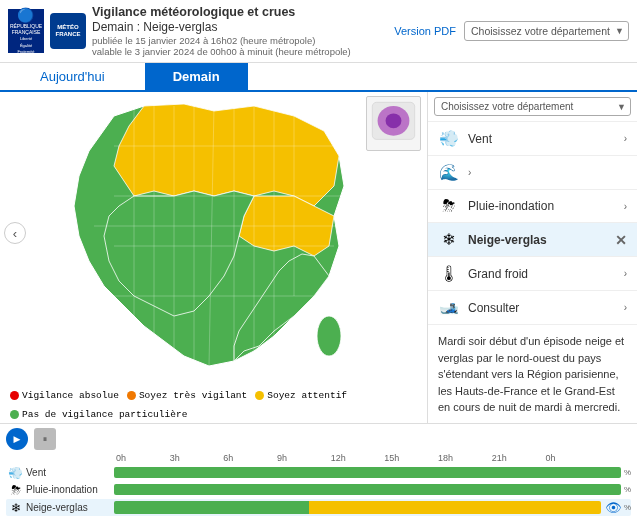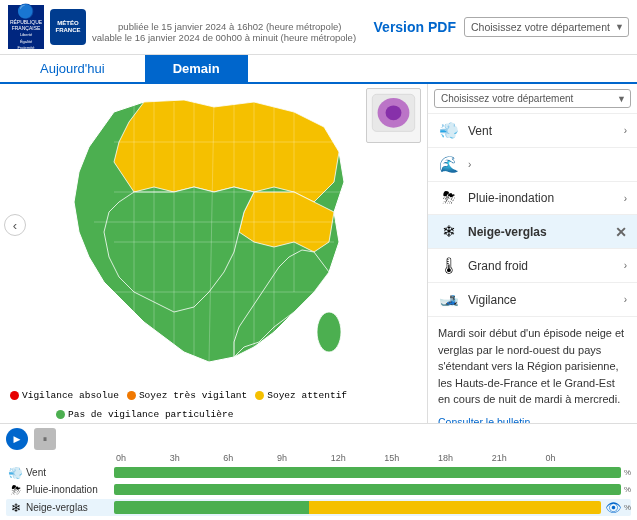--- a/index.html
+++ b/index.html
@@ -10,25 +10,27 @@
 
 <div style="width:637px;height:520px;overflow:hidden;display:flex;flex-direction:column;">
 
   <div style="display:flex;align-items:center;padding:5px 8px;border-bottom:1px solid #ddd;gap:6px;">
     <div style="width:36px;height:44px;background:#00267f;display:flex;flex-direction:column;align-items:center;justify-content:center;color:white;text-align:center;padding:2px;">
       <div style="font-size:14px;">🔵</div>
       <div style="font-size:5px;line-height:1.2;color:white;">RÉPUBLIQUE<br>FRANÇAISE<br><span style="font-size:4px;">Liberté<br>Égalité<br>Fraternité</span></div>
     </div>
     <div style="width:36px;height:36px;background:#003c8f;border-radius:4px;display:flex;align-items:center;justify-content:center;color:white;font-size:6px;font-weight:bold;text-align:center;line-height:1.2;padding:2px;">MÉTÉO<br>FRANCE</div>
     <div style="flex:1;">
-      <div style="font-size:9.5px;color:#666;margin-top:9px;text-align:center;">publiée le 15 janvier 2024 à 16h02 (heure métropole)</div>
-      <div style="font-size:9.5px;color:#666;">valable le 16 janvier 2024 de 00h00 à minuit (heure métropole)</div>
+      <div style="font-size:12.5px;font-weight:bold;color:#333;">Vigilance météorologique et crues</div>
+      <div style="font-size:12px;color:#333;margin-top:1px;">Demain : Neige-verglas</div>
+      <div style="font-size:9.5px;color:#666;margin-top:1px;">publiée le 15 janvier 2024 à 16h02 (heure métropole)</div>
+      <div style="font-size:9.5px;color:#666;">valable le 3 janvier 2024 de 00h00 à minuit (heure métropole)</div>
     </div>
     <div style="display:flex;align-items:center;gap:8px;">
-      <a style="font-size:14px;color:#0066cc;text-decoration:none;cursor:pointer;font-weight:bold;">Version PDF</a>
+      <a style="font-size:11px;color:#0066cc;text-decoration:none;cursor:pointer;">Version PDF</a>
       <div style="position:relative;">
         <select style="border:1px solid #aaa;border-radius:3px;padding:3px 18px 3px 6px;font-size:10.5px;color:#555;background:#fff;appearance:none;cursor:pointer;min-width:140px;">
           <option>Choisissez votre département</option>
         </select>
         <span style="position:absolute;right:5px;top:50%;transform:translateY(-50%);font-size:9px;color:#666;pointer-events:none;">▼</span>
       </div>
     </div>
   </div>
 
   <div style="display:flex;border-bottom:2px solid #0066cc;">
@@ -89,21 +91,21 @@
           <span>Vigilance absolue</span>
         </div>
         <div style="display:flex;align-items:center;gap:3px;">
           <div style="width:9px;height:9px;border-radius:50%;background:#f07800;"></div>
           <span>Soyez très vigilant</span>
         </div>
         <div style="display:flex;align-items:center;gap:3px;">
           <div style="width:9px;height:9px;border-radius:50%;background:#f5c000;"></div>
           <span>Soyez attentif</span>
         </div>
-        <div style="display:flex;align-items:center;gap:3px;margin-left:46px;">
+        <div style="display:flex;align-items:center;gap:3px;">
           <div style="width:9px;height:9px;border-radius:50%;background:#4caf50;"></div>
           <span>Pas de vigilance particulière</span>
         </div>
       </div>
     </div>
 
     <div style="width:210px;border-left:1px solid #ddd;display:flex;flex-direction:column;overflow-y:auto;">
 
       <div style="padding:5px 6px;border-bottom:1px solid #eee;">
         <div style="position:relative;">
@@ -138,21 +140,21 @@
       </div>
 
       <div style="display:flex;align-items:center;padding:7px 10px;border-bottom:1px solid #eee;cursor:pointer;">
         <span style="font-size:16px;margin-right:8px;width:22px;text-align:center;">🌡</span>
         <span style="flex:1;font-size:12px;color:#333;">Grand froid</span>
         <span style="font-size:10px;color:#666;">›</span>
       </div>
 
       <div style="display:flex;align-items:center;padding:7px 10px;border-bottom:1px solid #eee;cursor:pointer;">
         <span style="font-size:16px;margin-right:8px;width:22px;text-align:center;">🎿</span>
-        <span style="flex:1;font-size:12px;color:#333;">Vigilance</span>
+        <span style="flex:1;font-size:12px;color:#333;">Consulter</span>
         <span style="font-size:10px;color:#666;">›</span>
       </div>
 
       <div style="padding:8px 10px;font-size:11px;color:#333;line-height:1.5;border-bottom:1px solid #eee;">
         <p>Mardi soir début d'un épisode neige et verglas par le nord-ouest du pays s'étendant vers la Région parisienne, les Hauts-de-France et le Grand-Est en cours de nuit de mardi à mercredi.</p>
         <div style="margin-top:6px;">
           <span style="color:#0066cc;font-size:10.5px;cursor:pointer;display:inline-flex;align-items:center;gap:2px;">Consulter le bulletin</span>
           
         </div>
       </div>

